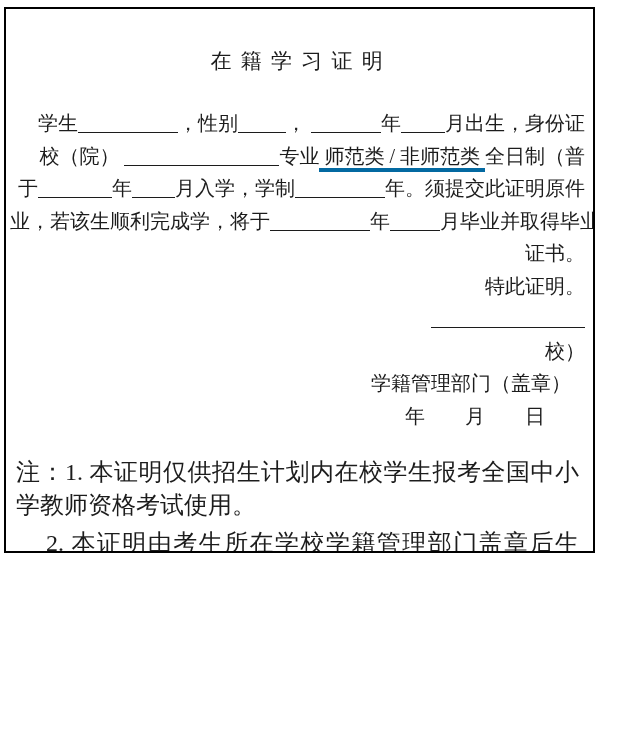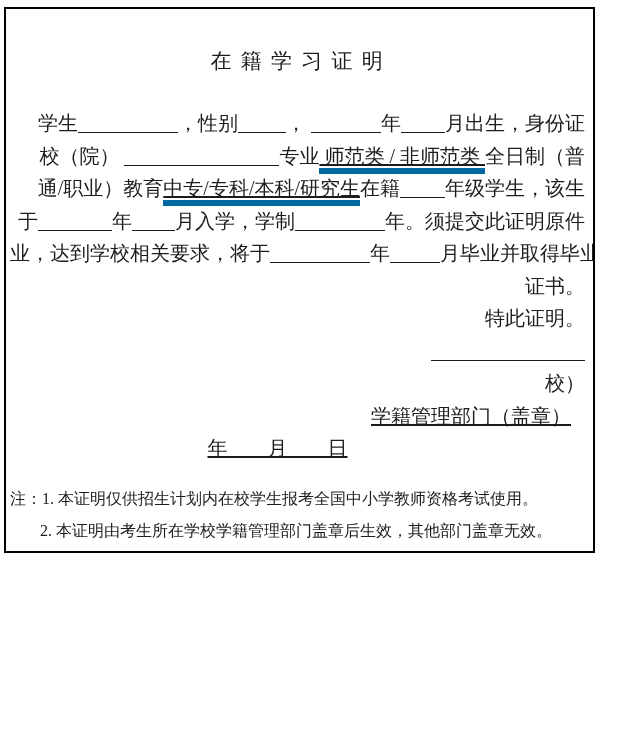--- a/index.html
+++ b/index.html
@@ -15,54 +15,53 @@
   }
   .title{
     text-align:center;font-size:21px;letter-spacing:2px;line-height:32px;
     margin:0 0 30px 0;white-space:nowrap;
   }
   .line{
     position:relative;height:32.5px;line-height:32.5px;font-size:20px;
     white-space:nowrap;
     text-align:right;
   }
-  .line.align-right{text-align:right;text-decoration:underline;}
+  .line.align-right{text-align:right;}
   .blank{
     display:inline-block;height:14px;border-bottom:1px solid #1c1c1c;
     margin-bottom:-3px;vertical-align:baseline;
   }
   .u{
-    display:inline;border-bottom:6px solid #0369a1;padding-bottom:1px;text-decoration:underline;
+    display:inline;border-bottom:4px solid #0369a1;padding-bottom:1px;
   }
   .notes-spacer{height:18px;}
   .note{
-    margin:0;font-size:16px;line-height:32.5px;text-align:justify;
+    margin:6px;font-size:24px;line-height:32.5px;text-align:justify;
   }
   .note.indented{text-indent:30px;}
 </style>
 </head>
 <body>
 
 <div class="paper">
   <div class="frame">
     <div class="title">在 籍 学 习 证 明</div>
     <div id="body-lines">
         <div class="line" style="padding-left: 27px;"><span>学生</span><span class="blank" style="width: 100px;"></span><span>，性别</span><span class="blank" style="width: 48px;"></span><span>， </span><span class="blank" style="width: 70px;"></span><span>年</span><span class="blank" style="width: 44px;"></span><span>月出生，身份证</span></div>
         <div class="line"><span>校（院） </span><span class="blank" style="width: 155px;"></span><span>专业</span><span class="u"> 师范类 / 非师范类 </span><span>全日制（普</span></div>
-        <div class="line"><span>通/职业）教育</span><span class="u">中专/专科/本科/研究生</span><span>在籍</span><span class="blank" style="width: 45px;"></span><span>年级学生，该生</span></div>
         <div class="line"><span>于</span><span class="blank" style="width: 74px;"></span><span>年</span><span class="blank" style="width: 43px;"></span><span>月入学，学制</span><span class="blank" style="width: 90px;"></span><span>年。须提交此证明原件</span></div>
-        <div class="line"><span>业，达到学校相关要求，将于</span><span class="blank" style="width: 100px;"></span><span>年</span><span class="blank" style="width: 50px;"></span><span>月毕业并取得毕业</span></div>
+        <div class="line"><span>业，若该生顺利完成学，将于</span><span class="blank" style="width: 100px;"></span><span>年</span><span class="blank" style="width: 50px;"></span><span>月毕业并取得毕业</span></div>
         <div class="line"><span>证书。</span></div>
         <div class="line"><span>特此证明。</span></div>
       </div>
     <div id="signature-lines">
         <div class="line" style="padding-left: 268px;"><span class="blank" style="width: 154px;"></span></div>
         <div class="line"><span>校）</span></div>
         <div class="line align-right" style="padding-right: 14px;"><span>学籍管理部门（盖章）</span></div>
-        <div class="line align-right" style="padding-right: 40px; text-align: center;"><span>年　　月　　日</span></div>
+        <div class="line align-right" style="padding-right: 40px;"><span>年　　月　　日</span></div>
       </div>
     <div class="notes-spacer"></div>
     <div id="notes">
         <p class="note">注：1. 本证明仅供招生计划内在校学生报考全国中小学教师资格考试使用。</p>
         <p class="note indented">2. 本证明由考生所在学校学籍管理部门盖章后生效，其他部门盖章无效。</p>
       </div>
   </div>
 </div>
 
 </body></html>

